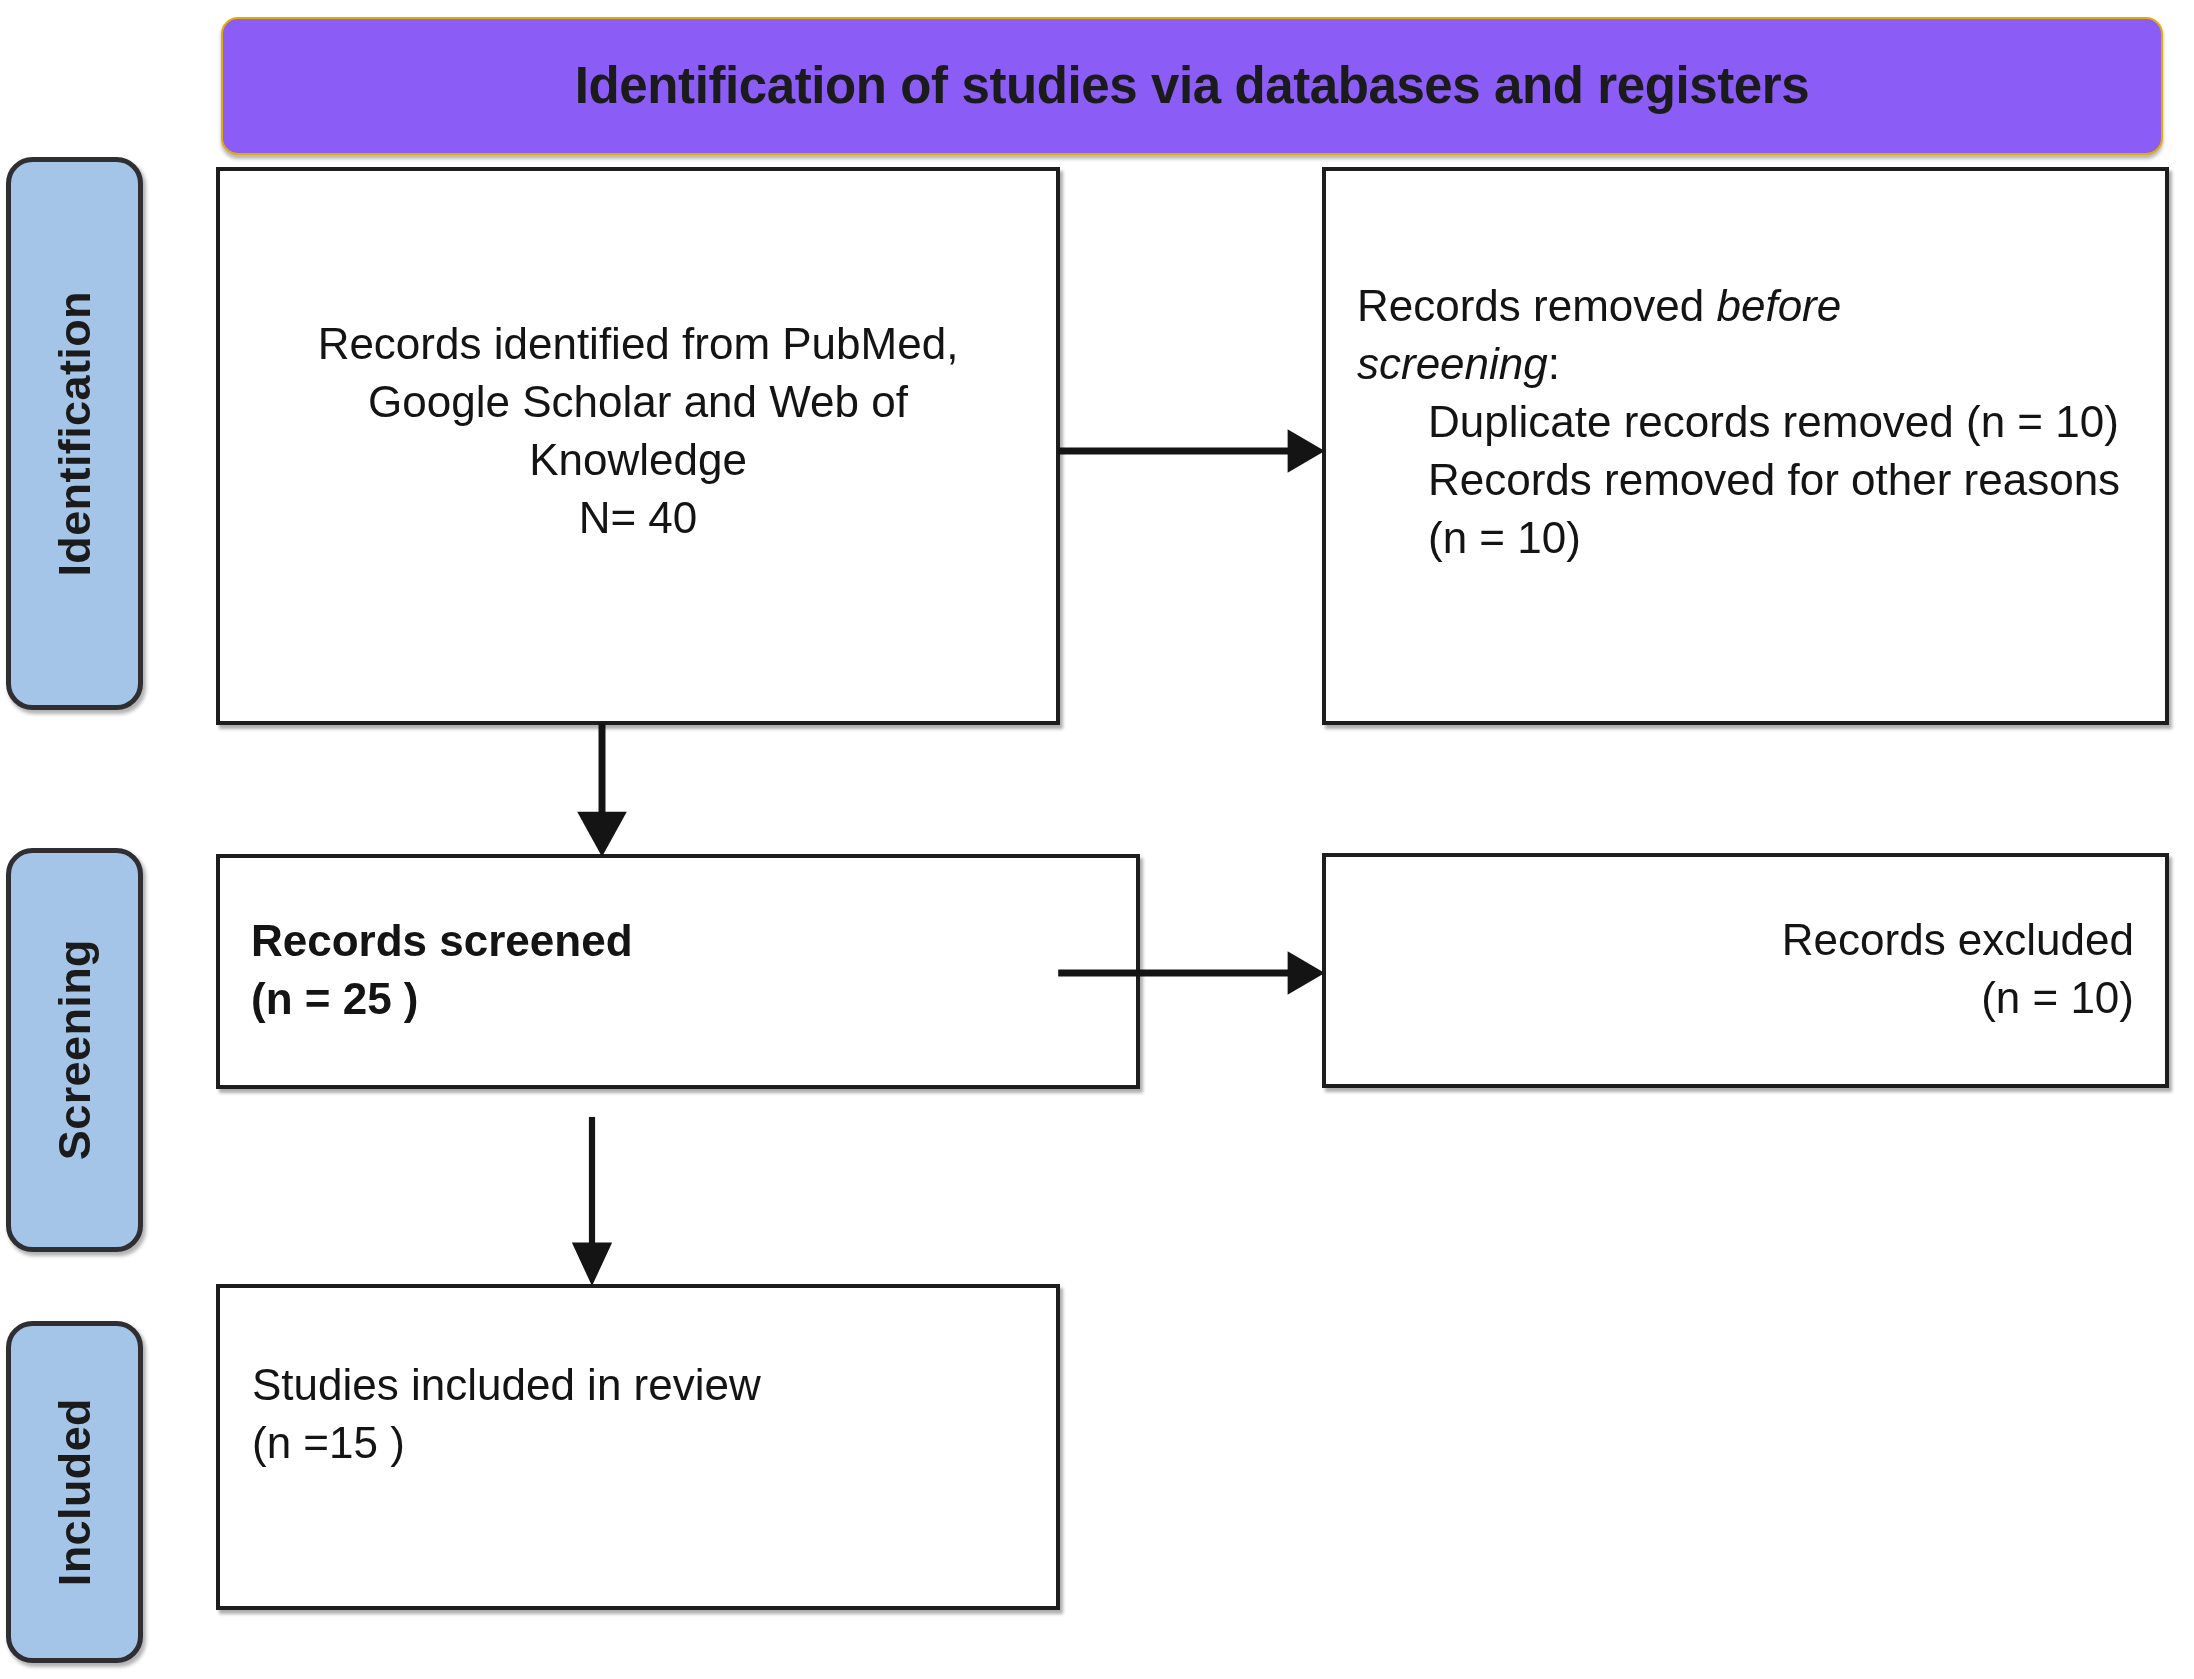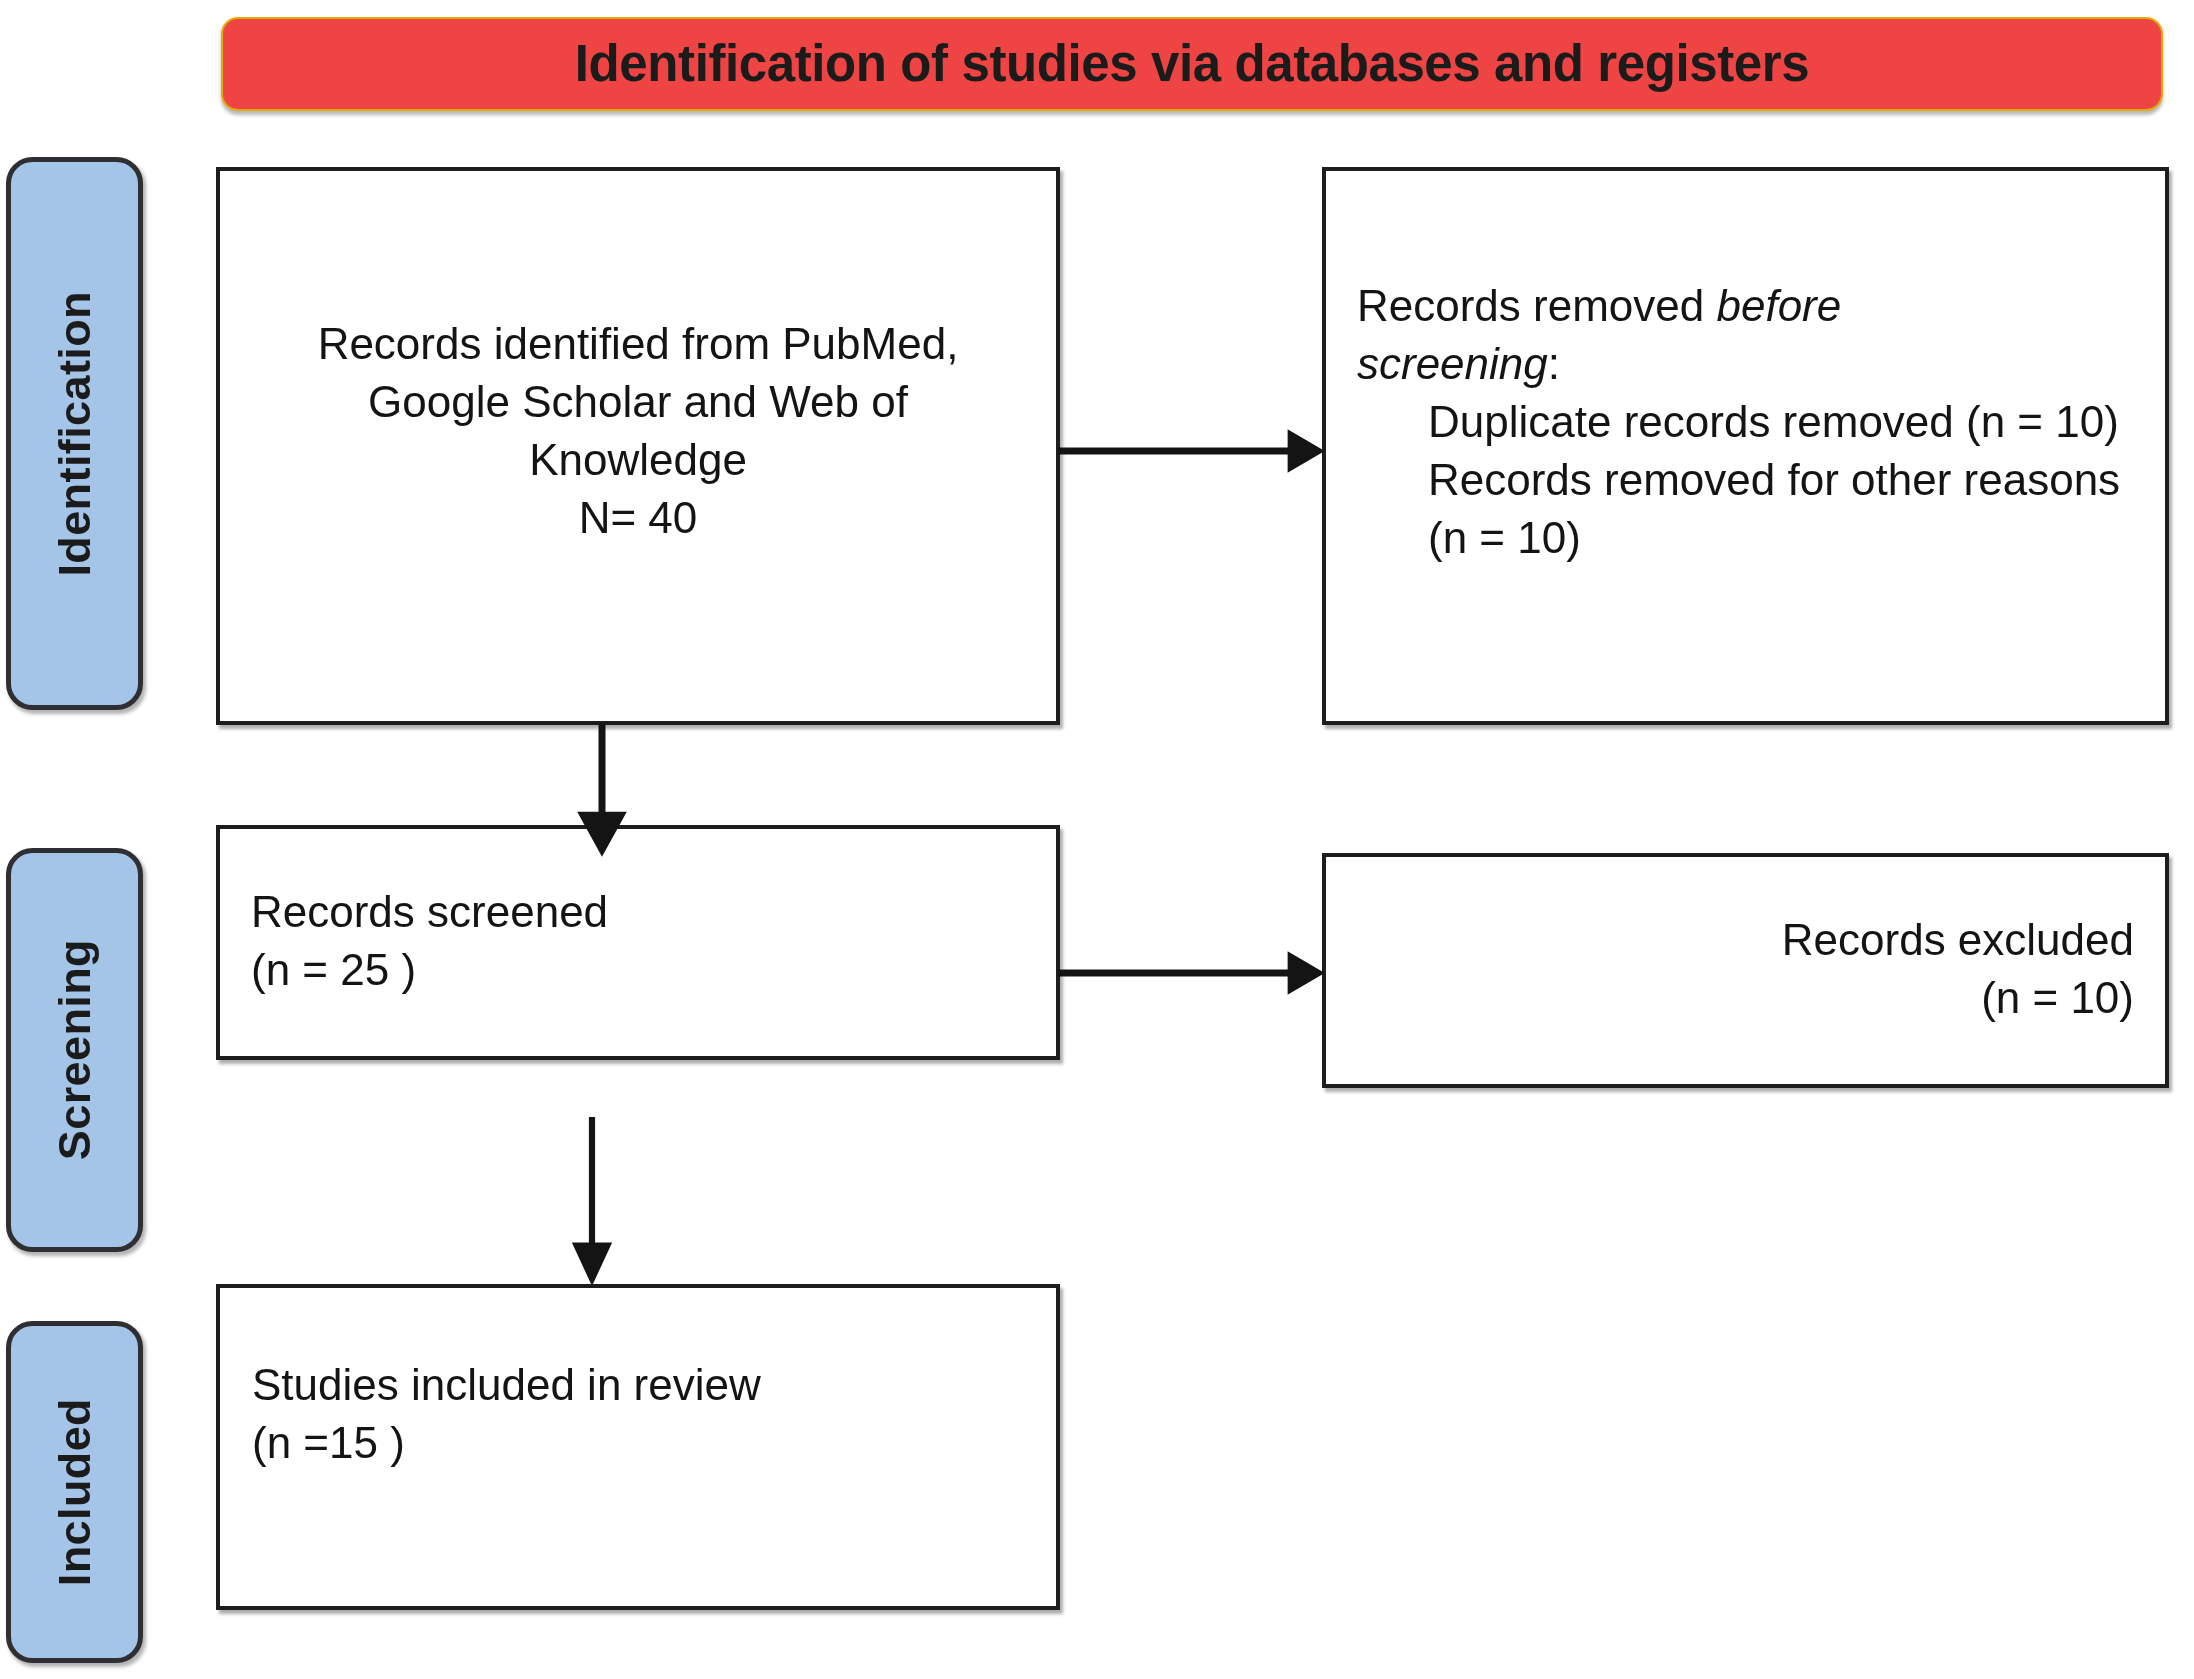--- a/index.html
+++ b/index.html
@@ -17,22 +17,22 @@
     background: #ffffff;
     overflow: hidden;
   }
 
   
   .header-banner {
     position: absolute;
     left: 221px;
     top: 17px;
     width: 1942px;
-    height: 94px;
-    background: #ef4444;
+    height: 138px;
+    background: #8b5cf6;
     border: 2.3px solid #e3ab05;
     border-radius: 17px;
     box-sizing: border-box;
     display: flex;
     align-items: center;
     justify-content: center;
     box-shadow: 0 3.1px 3.9px rgba(0,0,0,0.28);
   }
   .header-banner-title {
     font-size: 51px;
@@ -94,21 +94,21 @@
     text-align: left;
     padding: 0 31px;
   }
   .italic-phrase { font-style: italic; }
   .indent-line { display: block; padding-left: 71px; text-indent: 0; }
   .hang-line   { display: block; padding-left: 71px; }
 
   
   #box-identified  { left: 216px;  top: 167px;  width: 844px; height: 558px; }
   #box-removed     { left: 1322px; top: 167px;  width: 847px; height: 558px; }
-  #box-screened    { left: 216px;  top: 825px; width: 844px; height: 235px; }
+  #box-screened    { left: 216px;  top: 854px; width: 924px; height: 235px; font-weight: bold; }
   #box-excluded    { left: 1322px; top: 853px; width: 847px; height: 235px; }
   #box-included    { left: 216px;  top: 1284px; width: 844px; height: 326px; }
 
   
   #text-identified { top: 144px; }
   #text-removed    { top: 106px; }
   #text-screened   { top: 54px; }
   #text-excluded   { top: 54px; text-align: right; }
   #text-included   { top: 68px; padding-left: 32px; }
 

